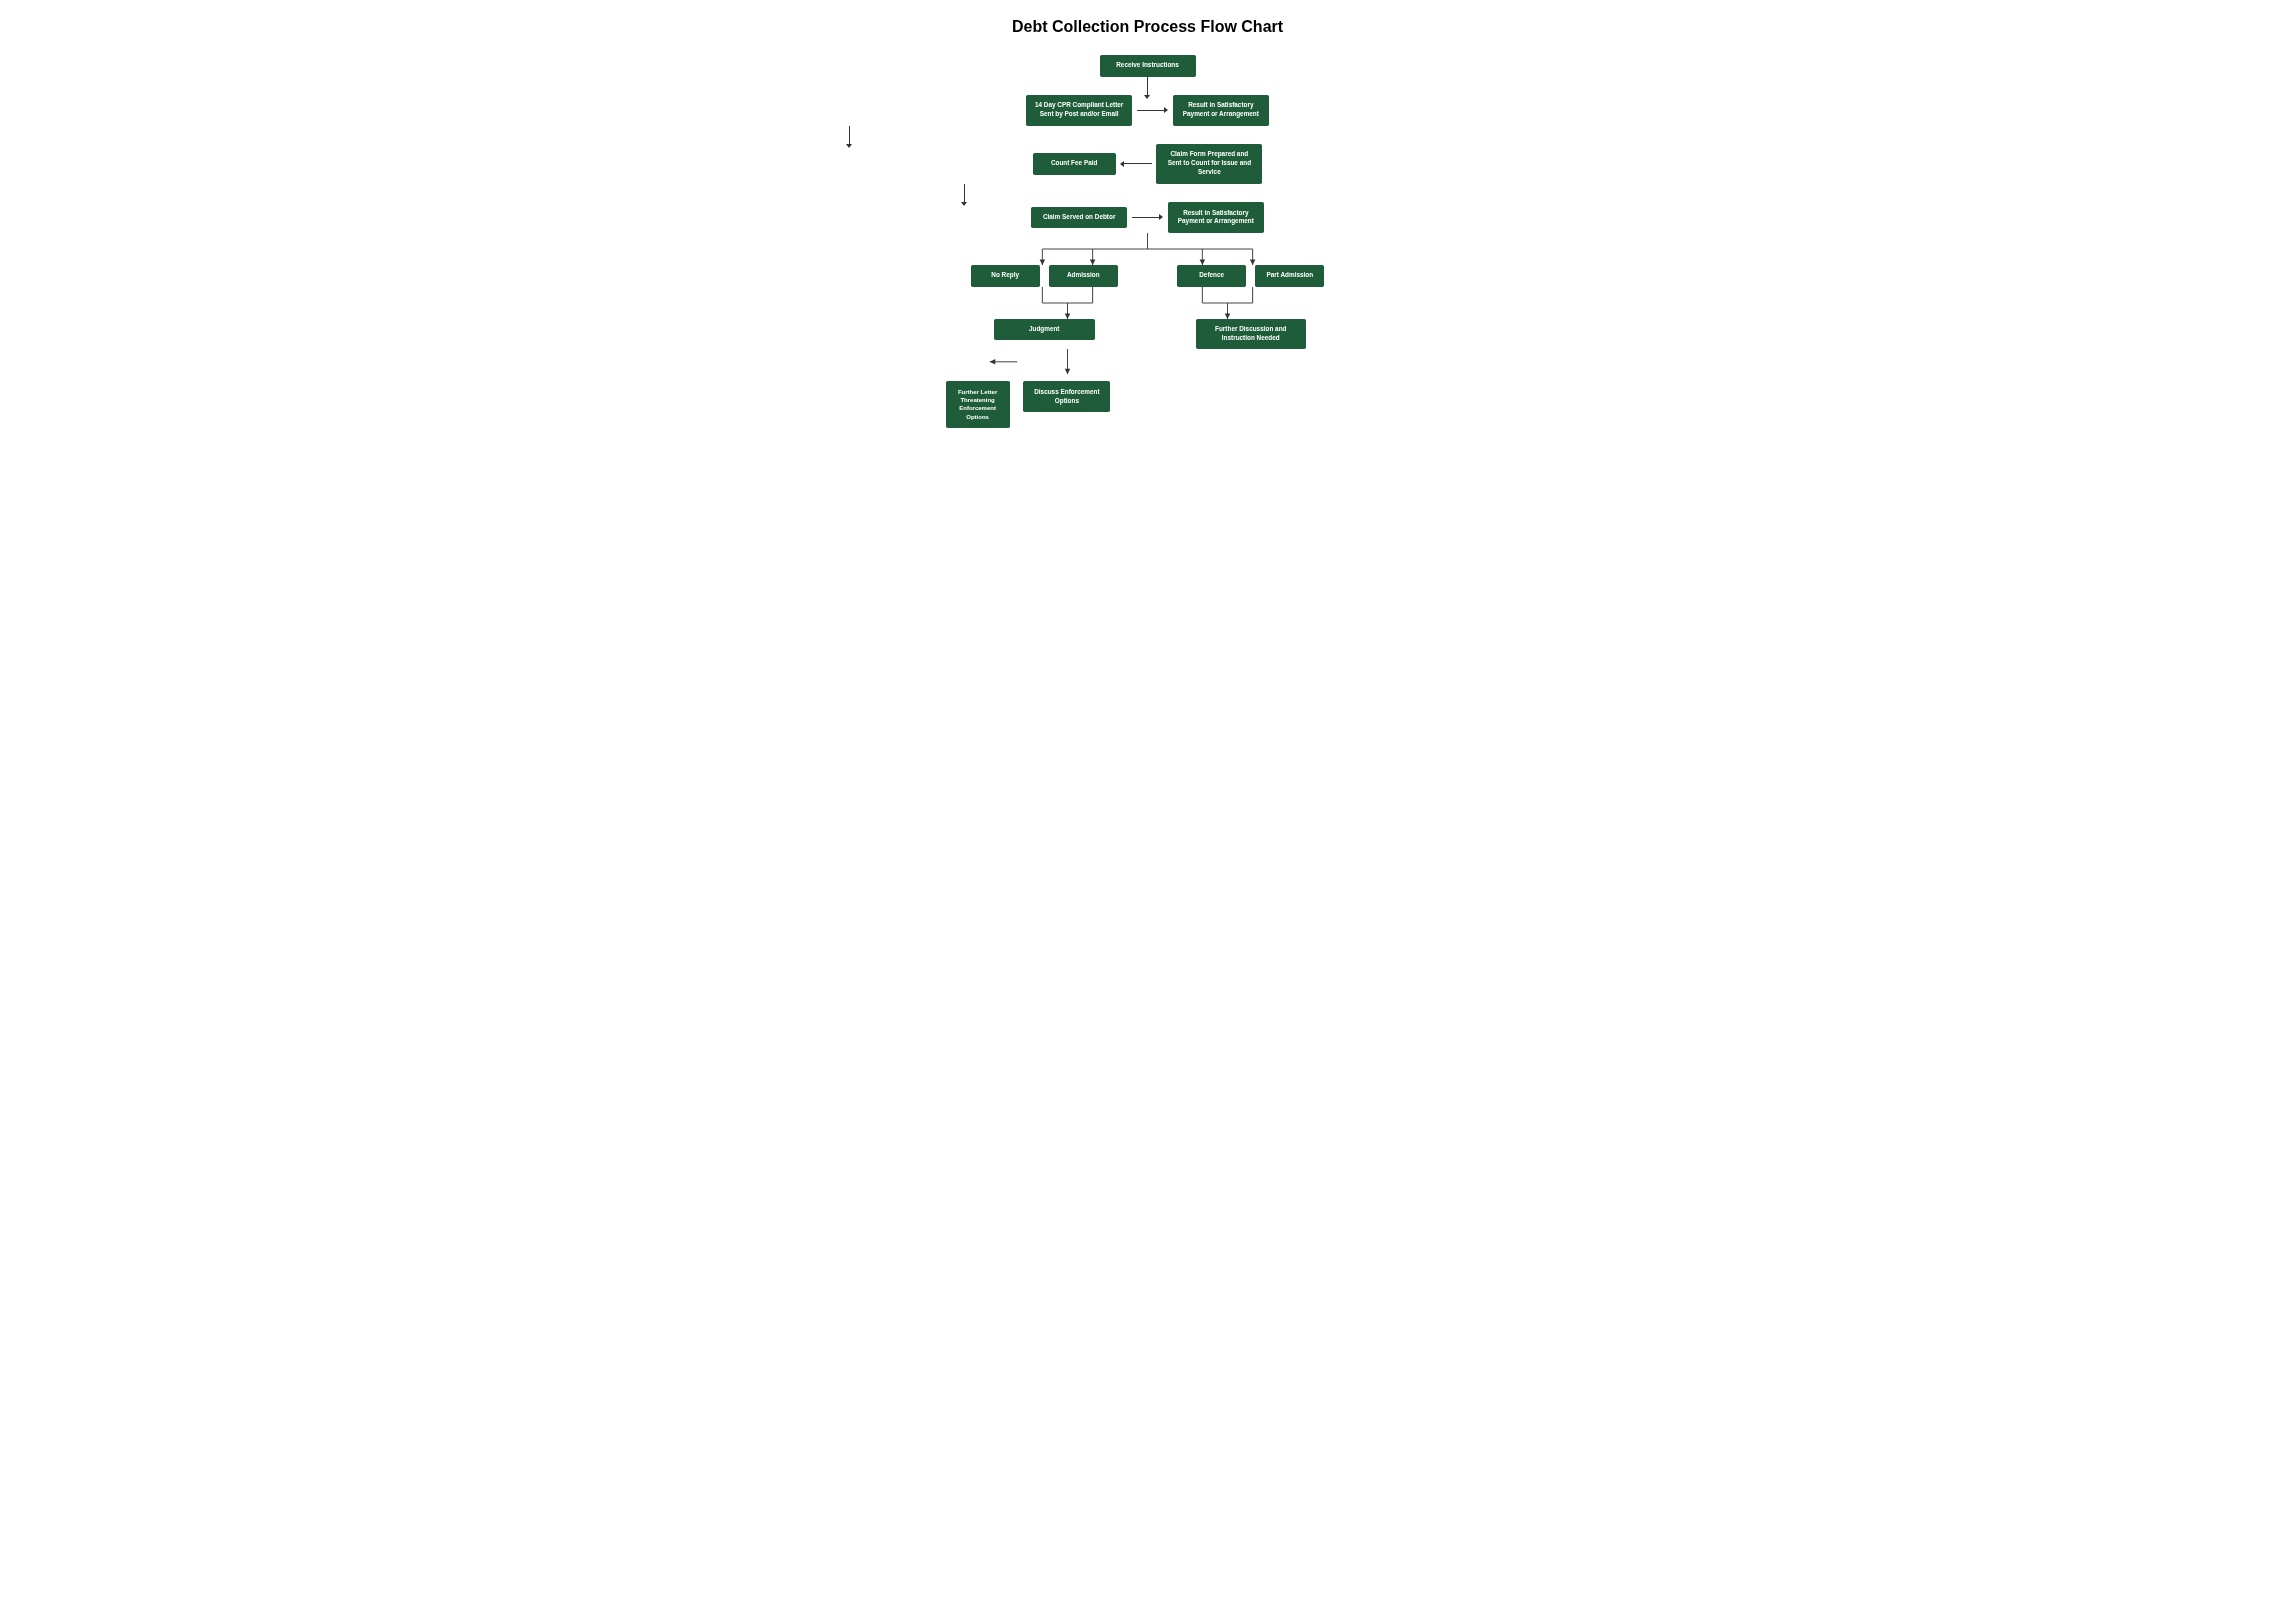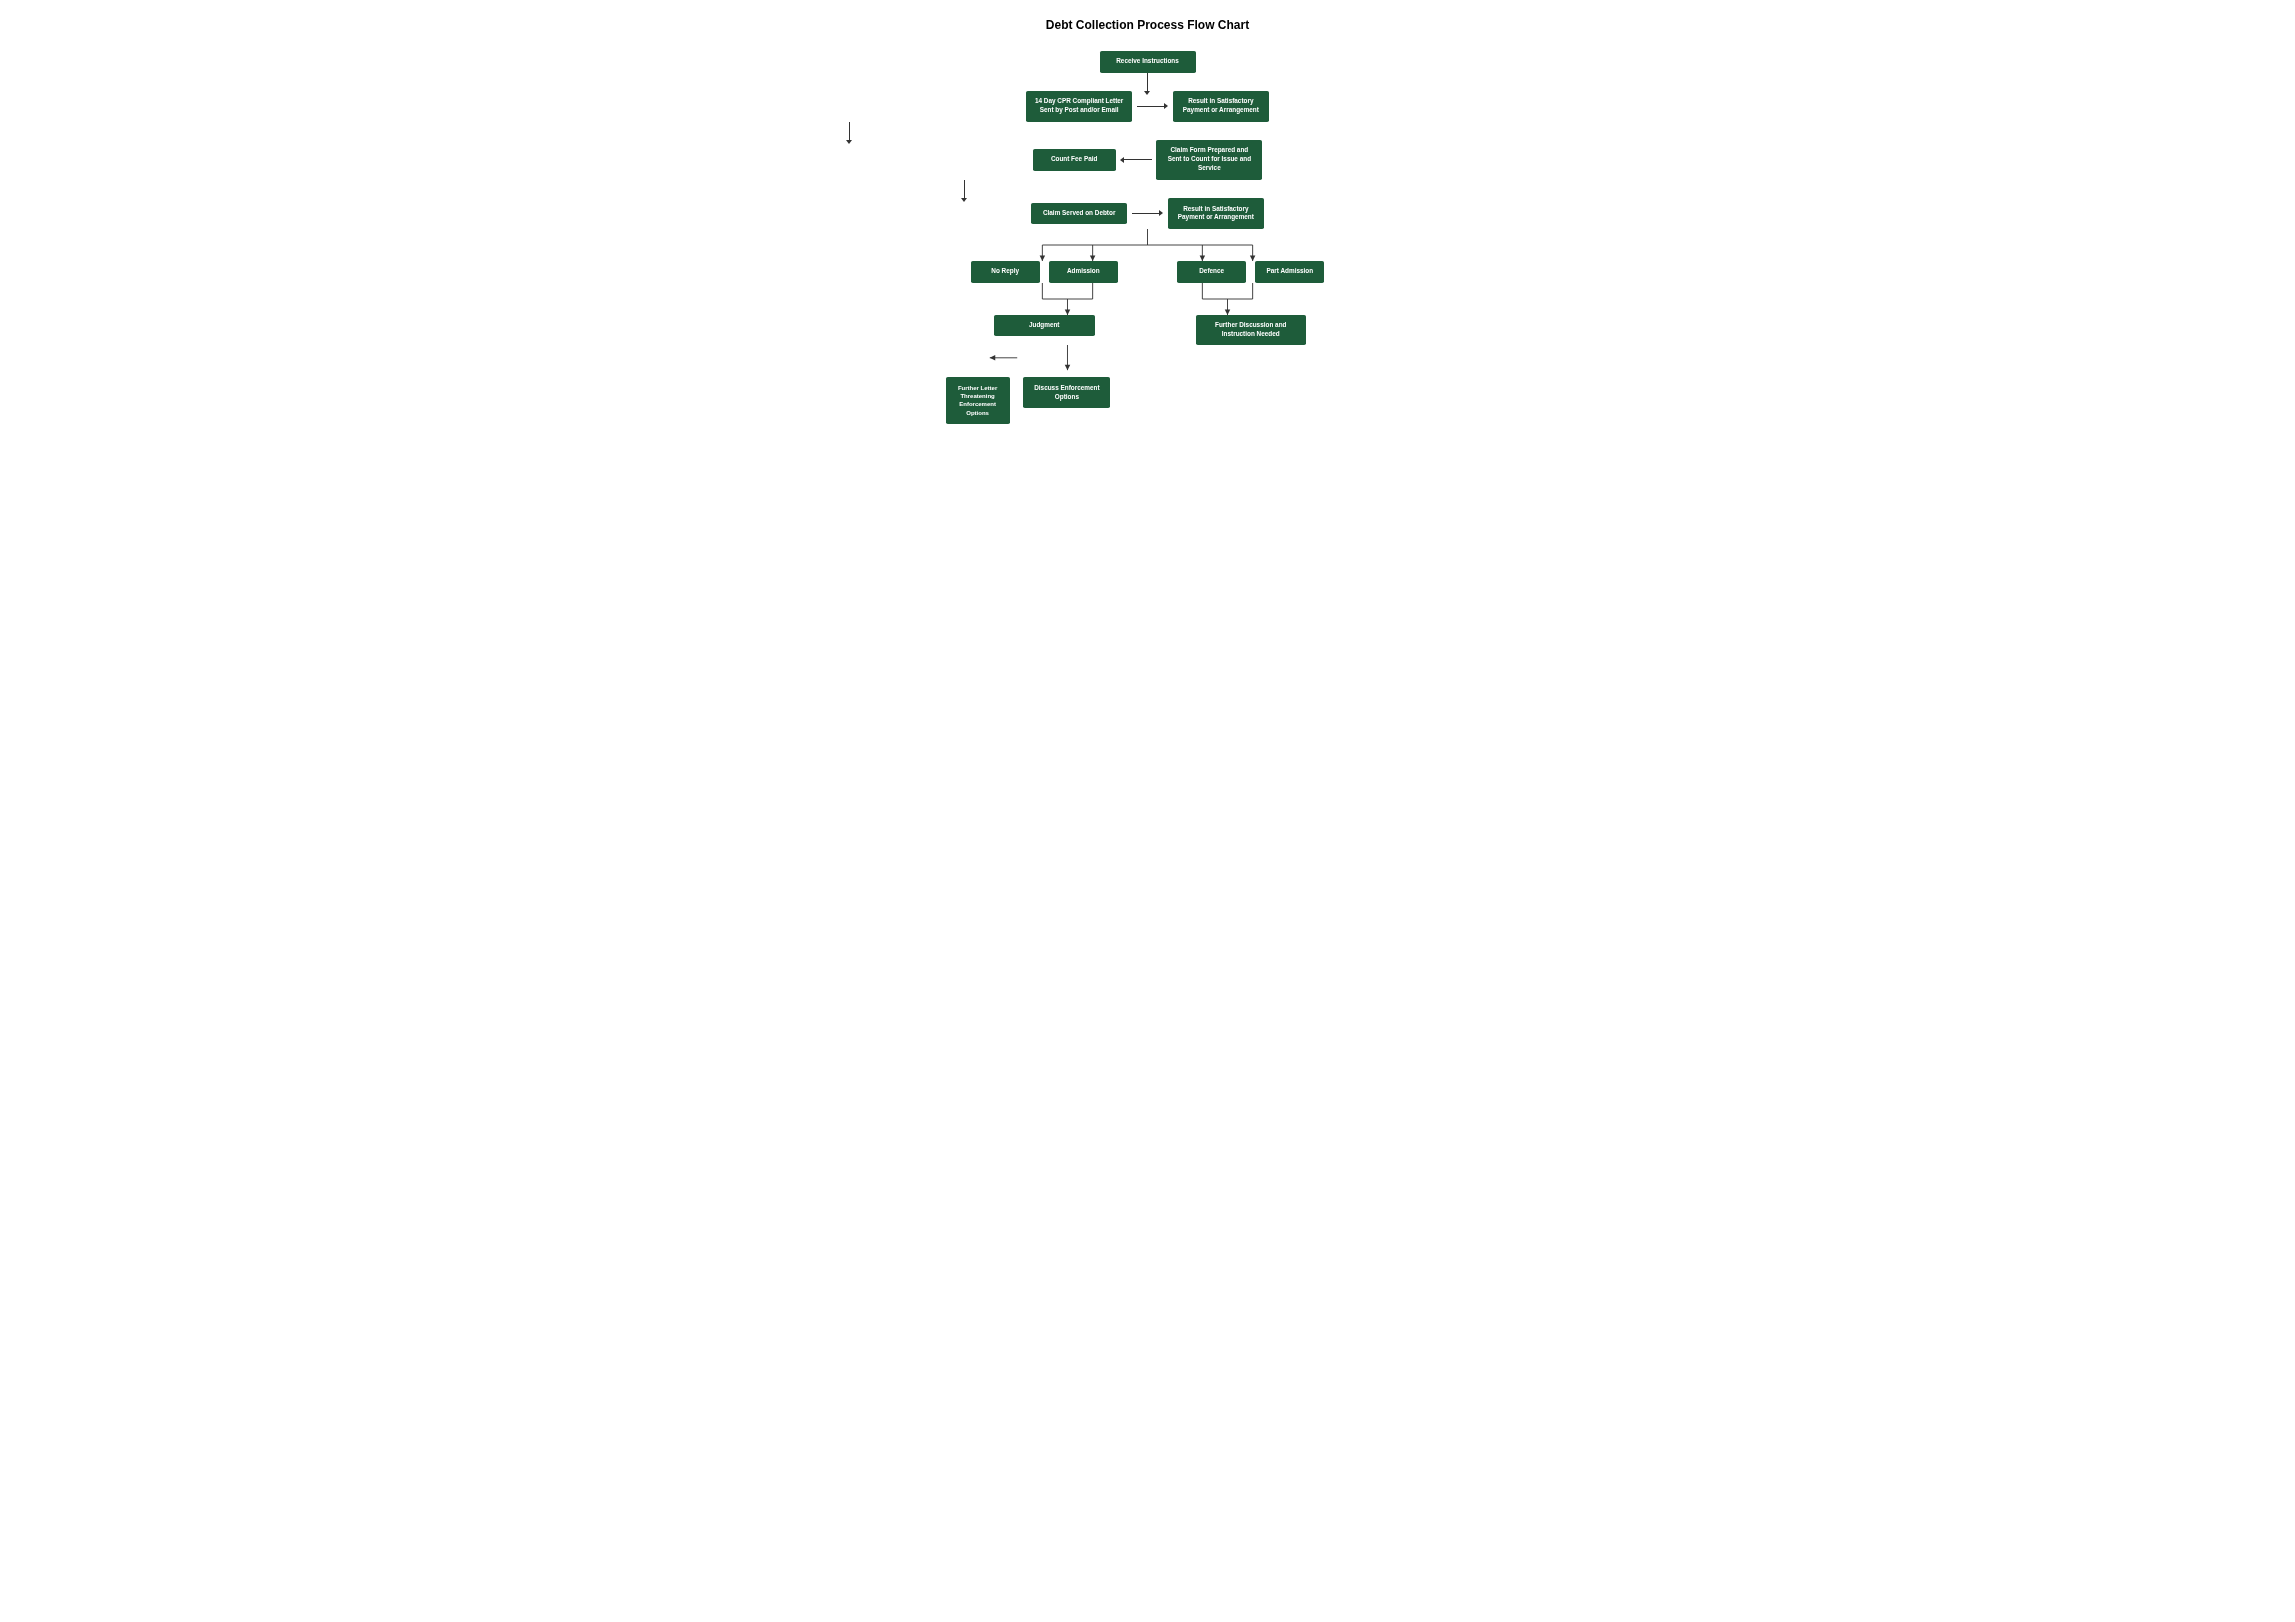--- a/index.html
+++ b/index.html
@@ -15,21 +15,21 @@
     }
 
     .page-wrapper {
       width: 413px;
       display: flex;
       flex-direction: column;
       align-items: center;
     }
 
     .chart-title {
-      font-size: 12px;
+      font-size: 16px;
       font-weight: bold;
       color: #000;
       margin-bottom: 18.4px;
       text-align: center;
     }
 
     .flowchart {
       width: 100%;
       display: flex;
       flex-direction: column;

